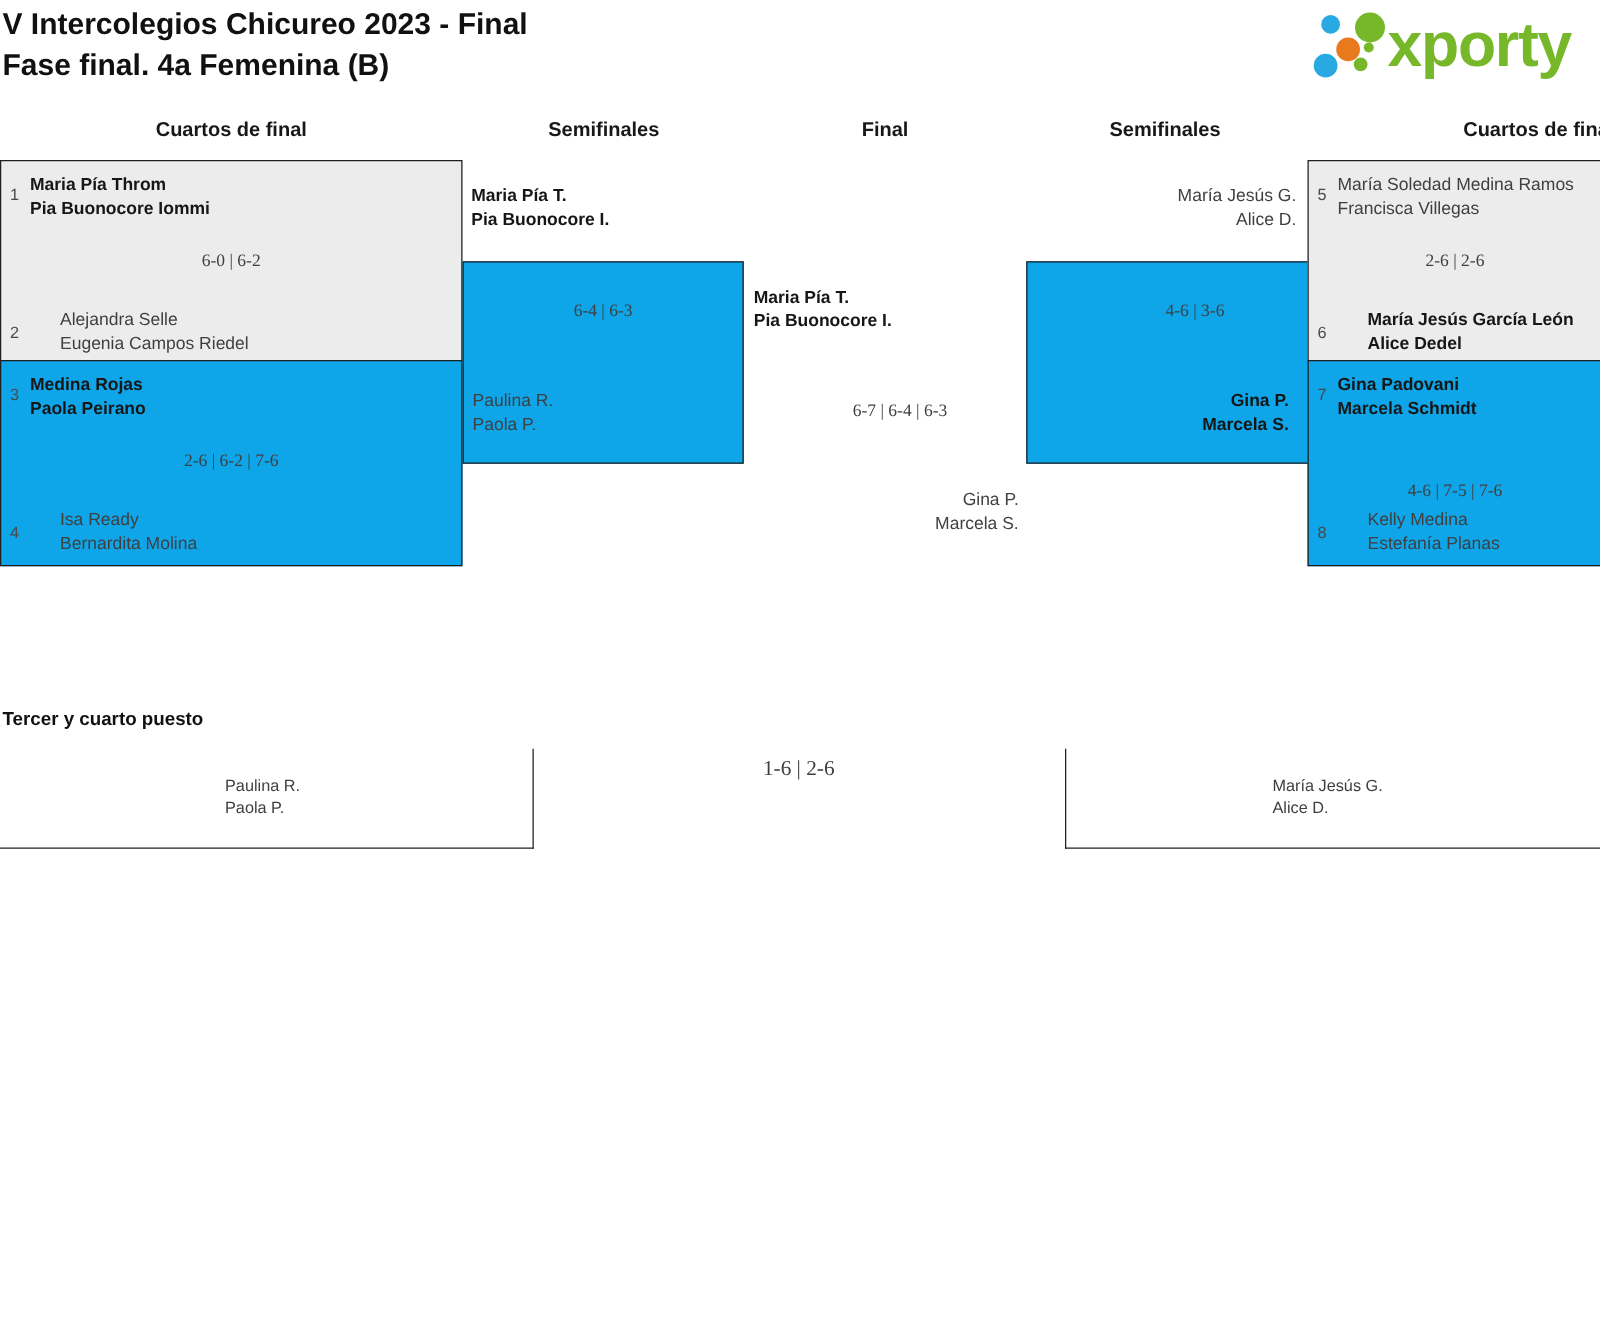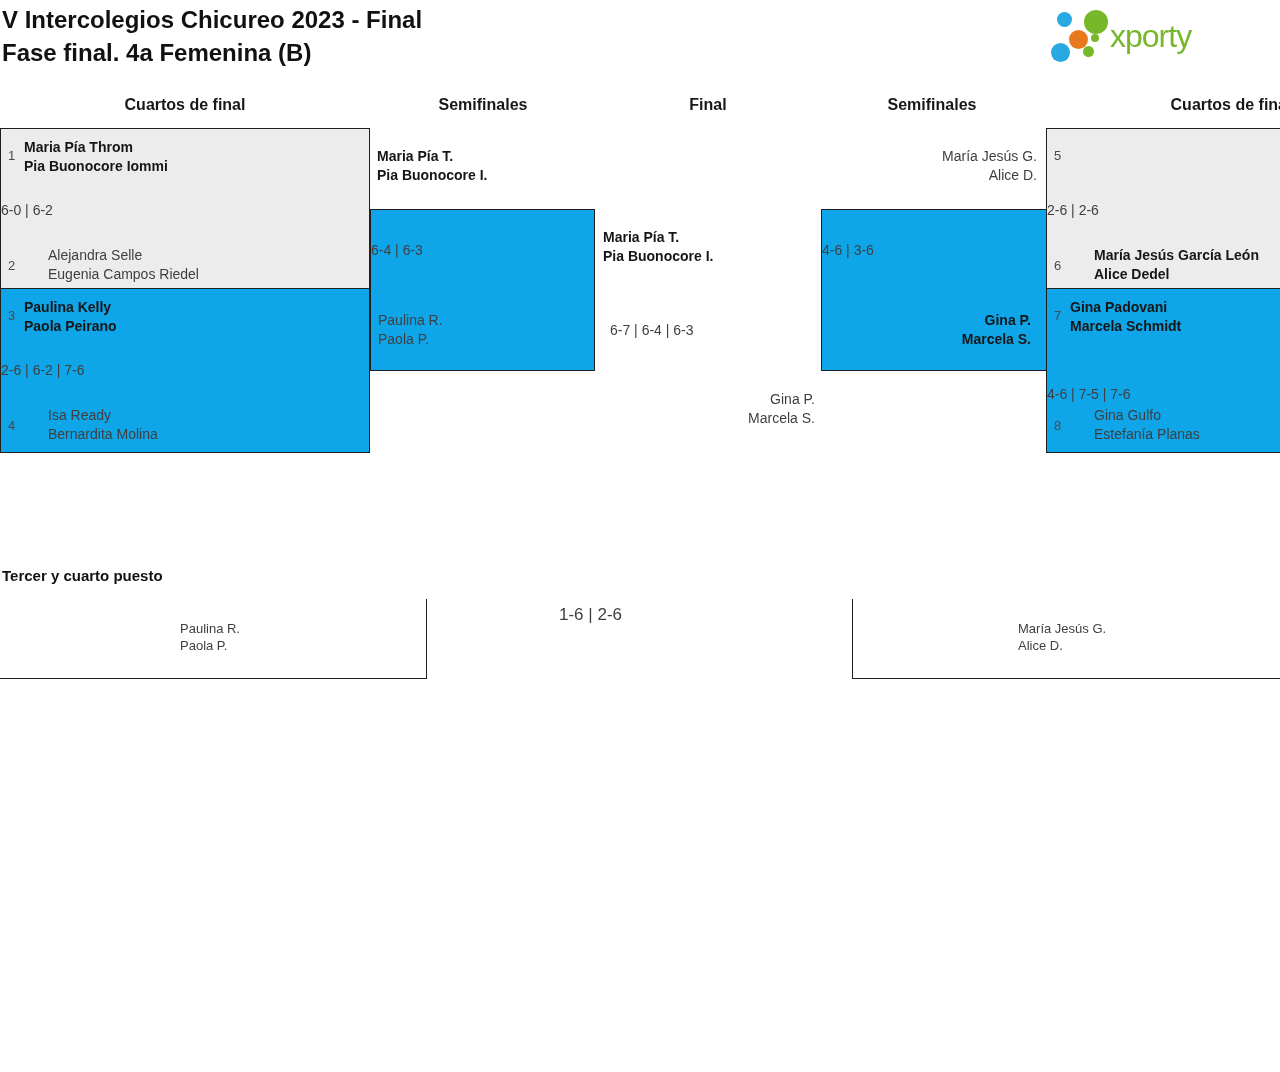--- a/index.html
+++ b/index.html
@@ -16,36 +16,36 @@
   .dot{position:absolute;border-radius:50%;}
   .d-blue{background:#29a9e1;}
   .d-green{background:#76b82a;}
   .d-orange{background:#e8791d;}
   .d1{left:12px;top:12px;width:15px;height:15px;}
   .d2{left:39px;top:10px;width:24px;height:24px;}
   .d3{left:24px;top:30px;width:19px;height:19px;}
   .d4{left:46px;top:34px;width:8px;height:8px;}
   .d5{left:6px;top:43px;width:19px;height:19px;}
   .d6{left:38px;top:46px;width:11px;height:11px;}
-  .logo-text{position:absolute;left:65px;top:2px;font-size:32px;line-height:68px;
-    font-weight:400;letter-spacing:-1px;color:#76b82a;}
+  .logo-text{position:absolute;left:65px;top:2px;font-size:50px;line-height:68px;
+    font-weight:700;letter-spacing:-1px;color:#76b82a;}
   
   .round-h{top:96px;transform:translateX(-50%);white-space:nowrap;
     font-size:16px;font-weight:600;color:#181818;}
   
   .box{position:absolute;border:1px solid #1f1f1f;box-sizing:border-box;background:#0ea5e9;}
   .box.grey{background:#ececec;}
   .seed{position:absolute;left:7px;font-size:13px;color:#4a4a4a;line-height:16px;}
   .seed.a{top:19px;} .seed.b{top:129px;}
   .team{white-space:nowrap;font-size:14px;line-height:19px;color:#3f3f3f;}
   .team span{display:block;}
   .team.bold{font-weight:700;color:#161616;}
   .team.in-a{position:absolute;left:23px;top:9px;}
   .team.in-b{position:absolute;left:23px;top:117px;margin-left:24px;}
-  .score{font-size:14px;color:#3f3f3f;white-space:nowrap;}
+  .score{font-size:14px;color:#3f3f3f;text-align:center;white-space:nowrap;font-family:Liberation Serif, serif;}
   .score.in-qf{position:absolute;left:0;width:100%;top:73px;}
   .score.in-sf{position:absolute;left:0;width:100%;top:32px;}
   .team.sf-low{position:absolute;left:7px;top:101px;}
   .team.sf-low-r{position:absolute;left:0;width:209px;top:101px;text-align:right;}
   .right{text-align:right;}
   .small{font-size:13px;line-height:17px;}
   
   .conn-left{left:0;top:599px;width:427px;height:80px;
     border-right:1px solid #1f1f1f;border-bottom:1px solid #1f1f1f;box-sizing:border-box;}
   .conn-right{left:852px;top:599px;width:429px;height:80px;
@@ -88,21 +88,21 @@
     <span class="seed b">2</span>
     <div class="team in-b">
       <span>Alejandra Selle</span>
       <span>Eugenia Campos Riedel</span>
     </div>
   </div>
 
   <div class="box" style="left:0;top:288px;width:370px;height:165px;">
     <span class="seed a">3</span>
     <div class="team bold in-a">
-      <span>Paulina Kelly</span>
+      <span>Medina Rojas</span>
       <span>Paola Peirano</span>
     </div>
     <div class="score in-qf">2-6 | 6-2 | 7-6</div>
     <span class="seed b">4</span>
     <div class="team in-b">
       <span>Isa Ready</span>
       <span>Bernardita Molina</span>
     </div>
   </div>
 
@@ -137,38 +137,42 @@
   <div class="box" style="left:821px;top:209px;width:270px;height:162px;">
     <div class="score in-sf">4-6 | 3-6</div>
     <div class="team bold sf-low-r">
       <span>Gina P.</span>
       <span>Marcela S.</span>
     </div>
   </div>
 
   <div class="box grey" style="left:1046px;top:128px;width:370px;height:161px;">
     <span class="seed a">5</span>
+    <div class="team in-a">
+      <span>María Soledad Medina Ramos</span>
+      <span>Francisca Villegas</span>
+    </div>
     <div class="score in-qf" style="width:234px;">2-6 | 2-6</div>
     <span class="seed b">6</span>
     <div class="team bold in-b">
       <span>María Jesús García León</span>
       <span>Alice Dedel</span>
     </div>
   </div>
 
   <div class="box" style="left:1046px;top:288px;width:370px;height:165px;">
     <span class="seed a">7</span>
     <div class="team bold in-a">
       <span>Gina Padovani</span>
       <span>Marcela Schmidt</span>
     </div>
     <div class="score in-qf" style="width:234px;margin-top:24px;">4-6 | 7-5 | 7-6</div>
     <span class="seed b">8</span>
     <div class="team in-b">
-      <span>Gina Gulfo</span>
+      <span>Kelly Medina</span>
       <span>Estefanía Planas</span>
     </div>
   </div>
 
   <div class="abs tp-head">Tercer y cuarto puesto</div>
 
   <div class="abs conn-left"></div>
   <div class="abs conn-right"></div>
 
   <div class="abs team small" style="left:180px;top:620px;">

